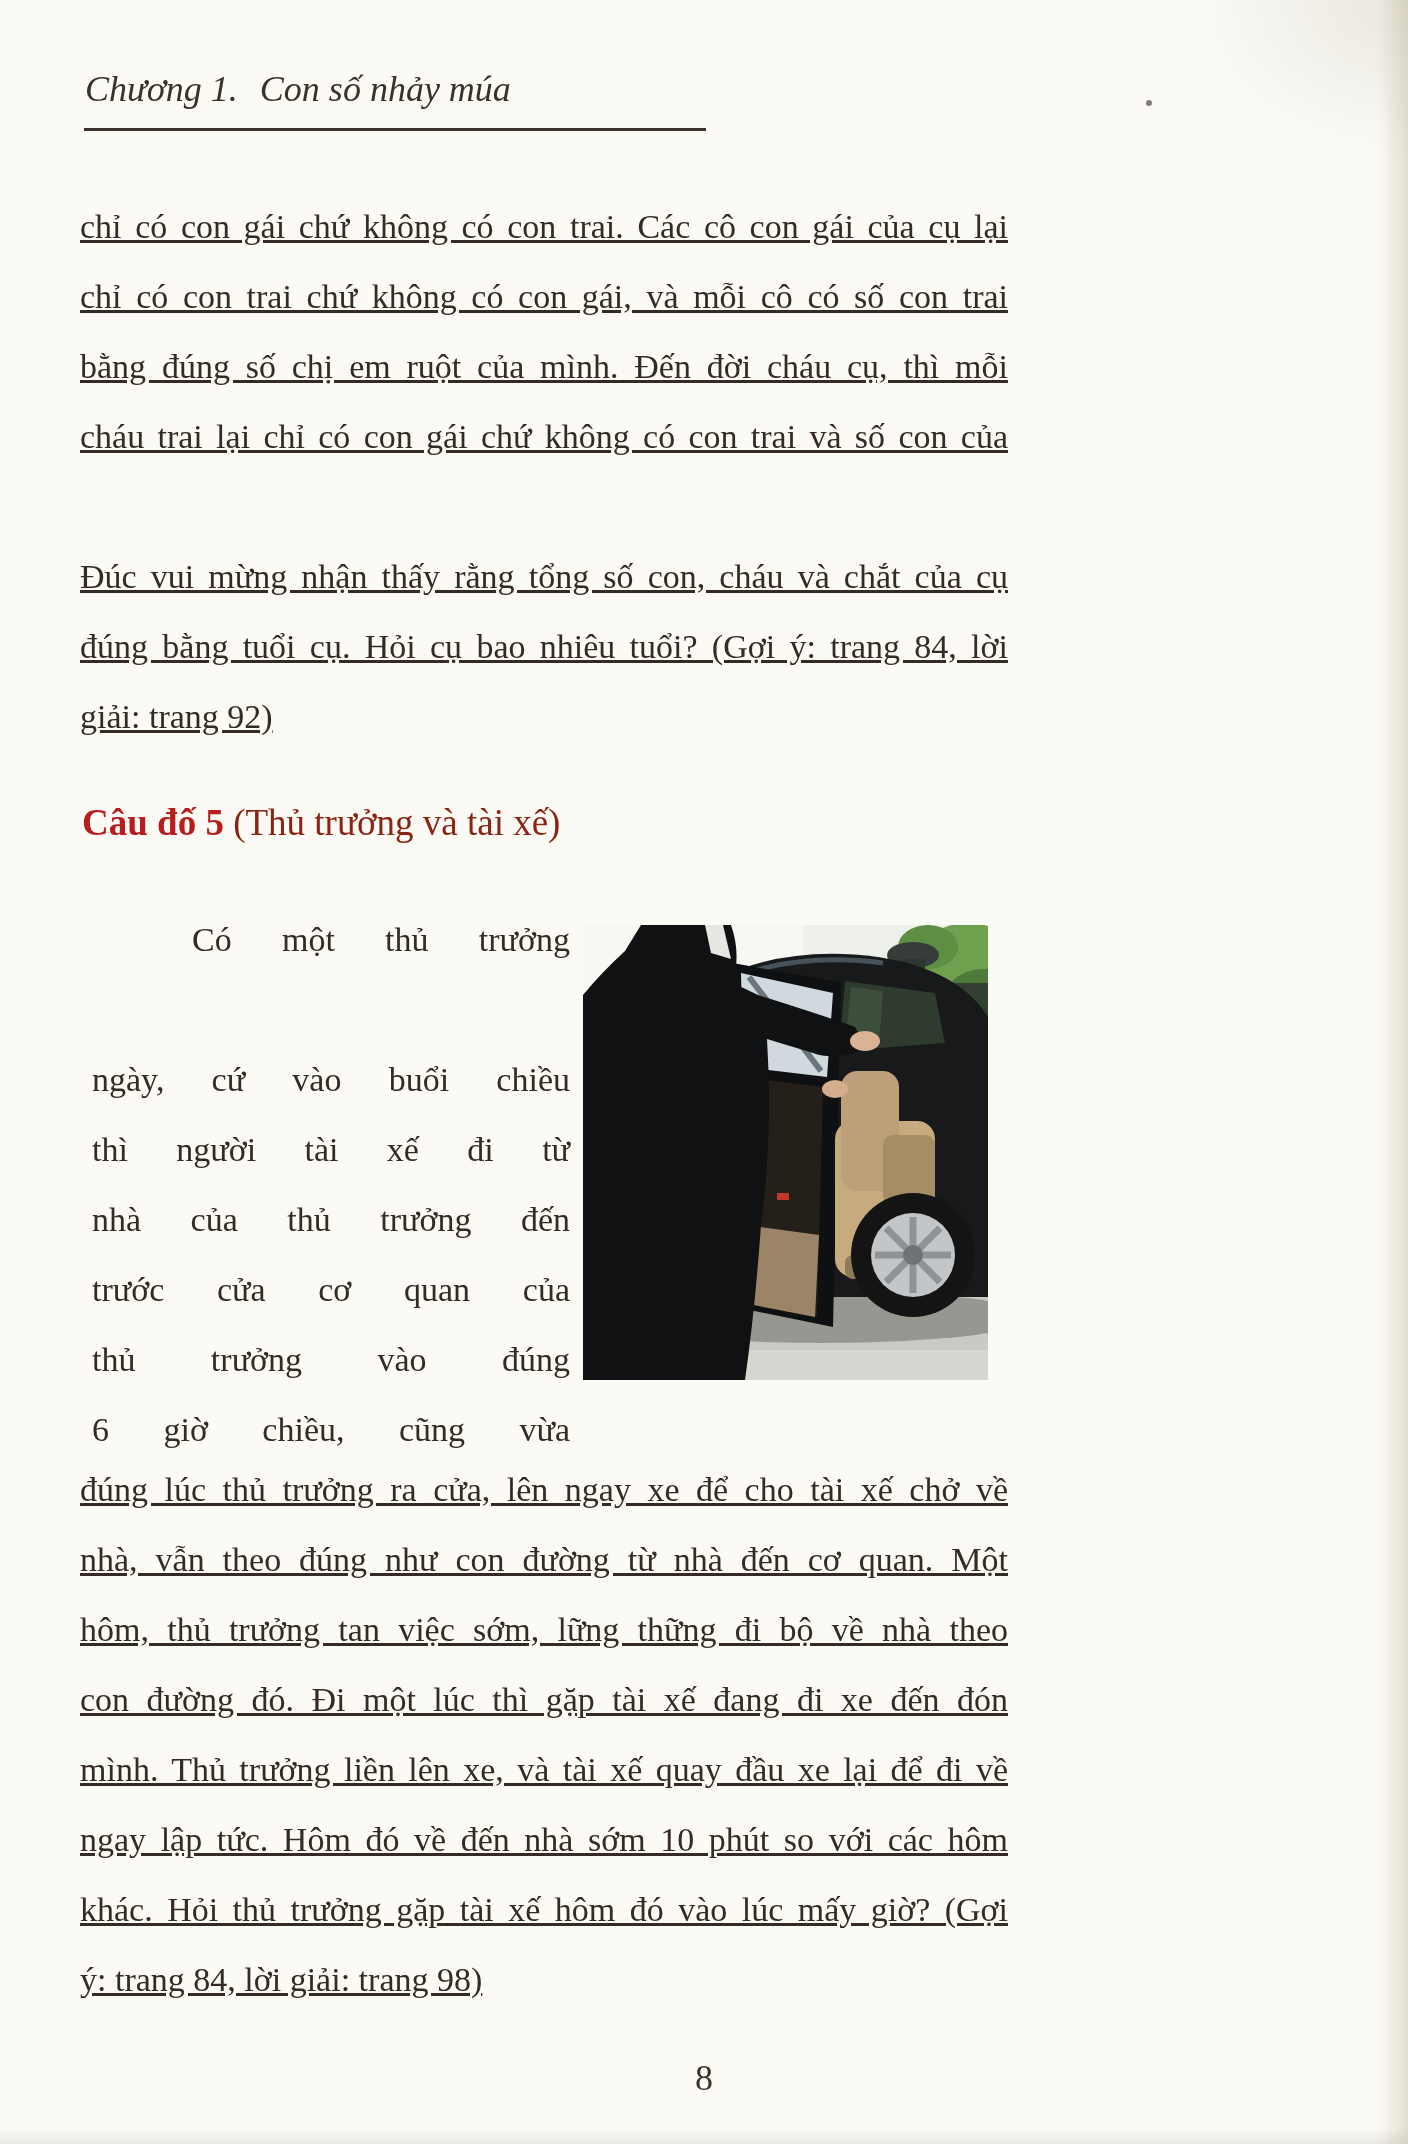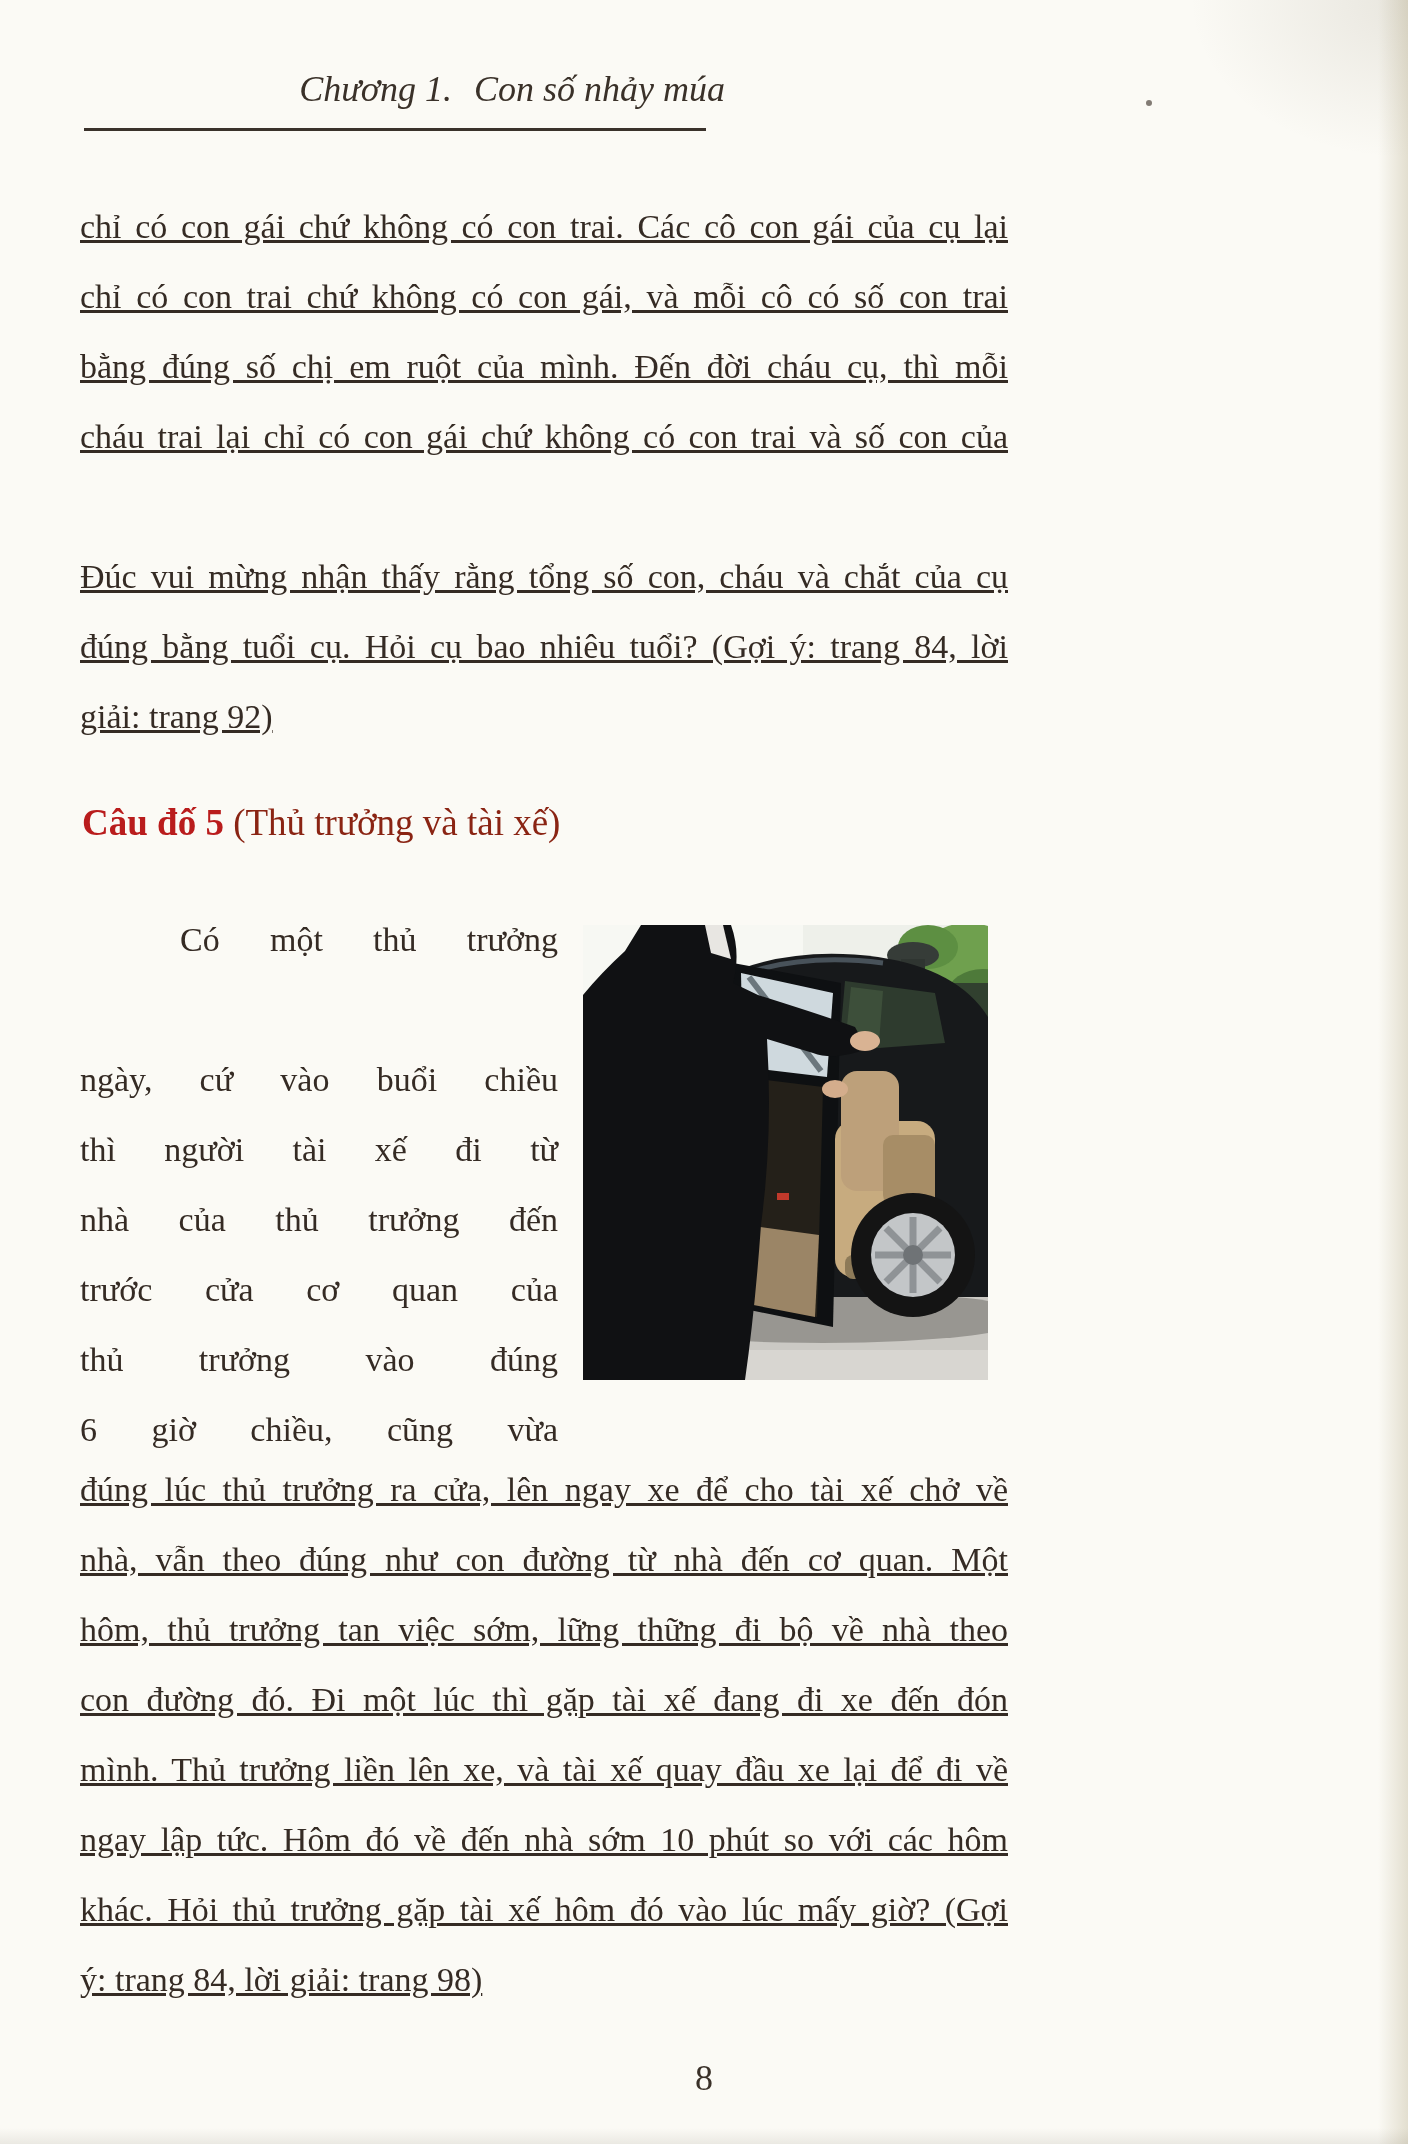--- a/index.html
+++ b/index.html
@@ -17,21 +17,21 @@
   .edge-shade-bottom{position:absolute;left:0;bottom:0;width:100%;height:16px;
     background:linear-gradient(to bottom, rgba(0,0,0,0), rgba(90,80,60,0.10));}
   .corner-shade{position:absolute;top:0;right:0;width:220px;height:160px;
     background:radial-gradient(ellipse at top right, rgba(120,110,85,0.14), rgba(0,0,0,0) 70%);}
   .stray-dot{position:absolute;left:1146px;top:100px;width:6px;height:6px;border-radius:50%;
     background:#5a5048;opacity:.75;}
 
   
   .chapter-header{
     position:absolute;left:85px;top:66px;width:640px;
-    font-style:italic;font-size:36px;line-height:46px;color:#3a3129;text-align:right;
+    font-style:italic;font-size:36px;line-height:46px;color:#3a3129;
   }
   .chapter-header .sp{display:inline-block;width:22px;}
   .header-rule{position:absolute;left:84px;top:128px;width:622px;height:3px;background:#3a322b;}
 
   
   .jline{
     position:absolute;left:80px;width:928px;height:70px;
     font-size:34px;line-height:70px;
     text-align:justify;text-align-last:justify;text-justify:inter-word;
     white-space:normal;
@@ -42,21 +42,21 @@
   
   .puzzle-heading{
     position:absolute;left:82px;top:795px;width:928px;height:60px;
     font-size:37px;line-height:56px;color:#7e2012;
   }
   .puzzle-heading .lbl{font-weight:bold;color:#b91c1c;}
   .puzzle-heading .sub{color:#8a2413;}
 
   
   .cline{
-    position:absolute;left:80px;width:478px;height:70px;
+    position:absolute;left:92px;width:478px;height:70px;
     font-size:34px;line-height:70px;
     text-align:justify;text-align-last:justify;text-justify:inter-word;
   }
   .cline.indent{padding-left:100px;width:378px;}
 
   
   .photo{
     position:absolute;left:583px;top:925px;width:405px;height:455px;
     overflow:hidden;background:#eef0ea;
   }

